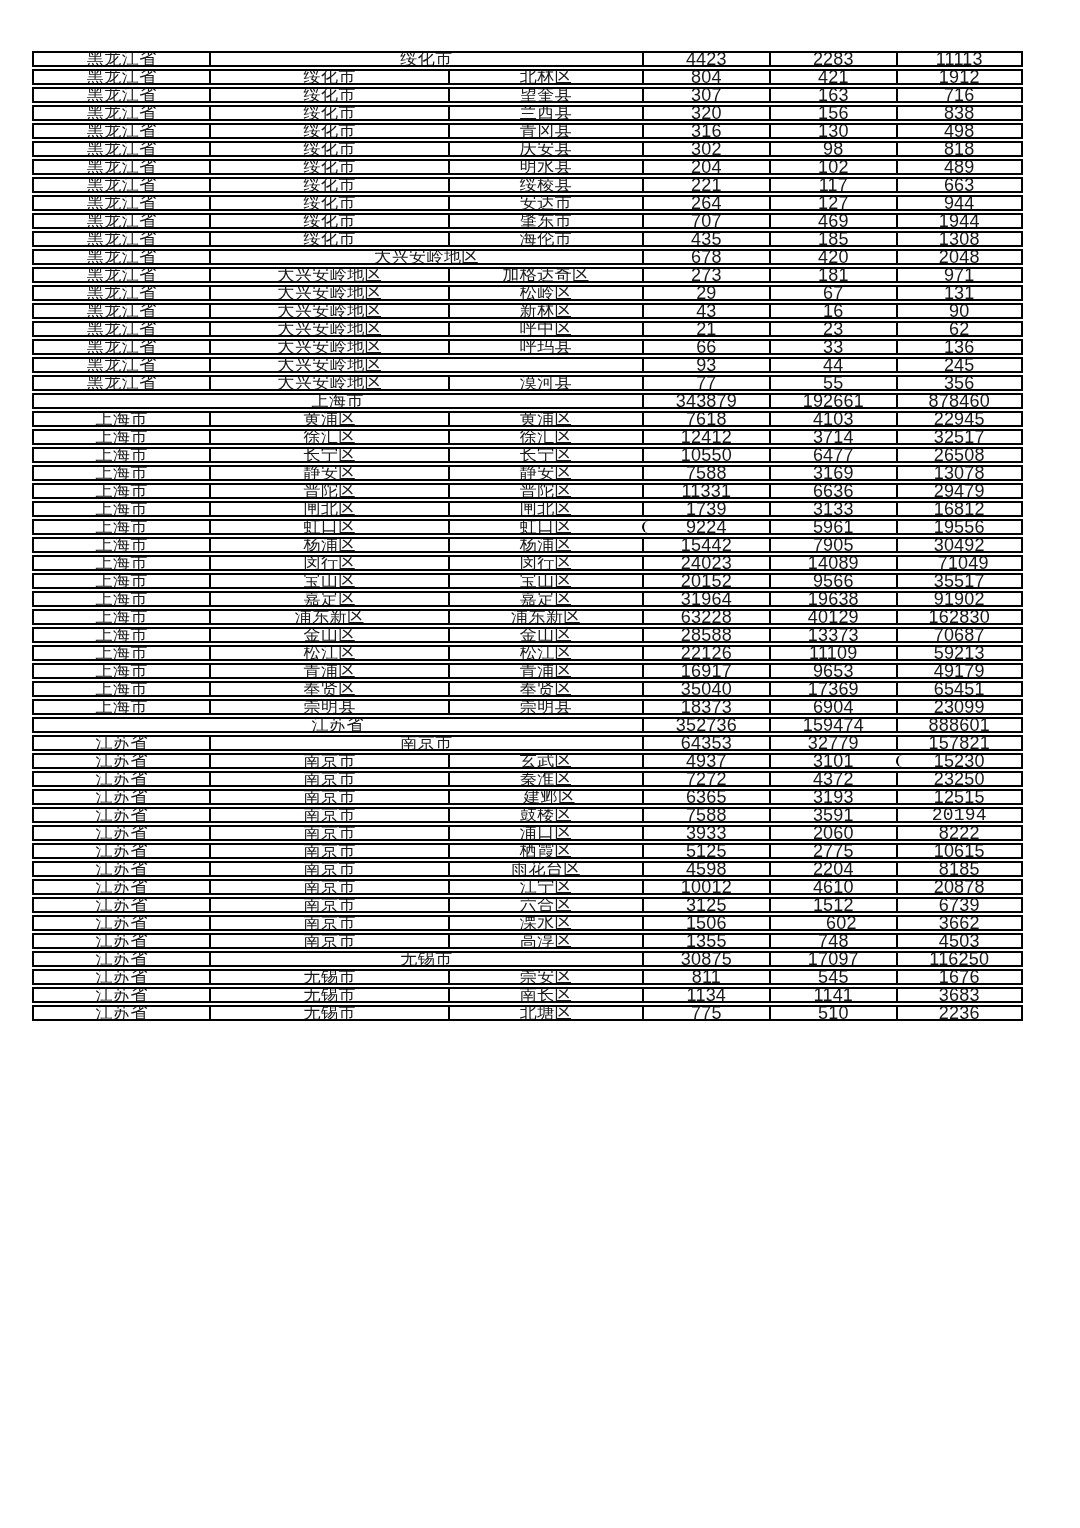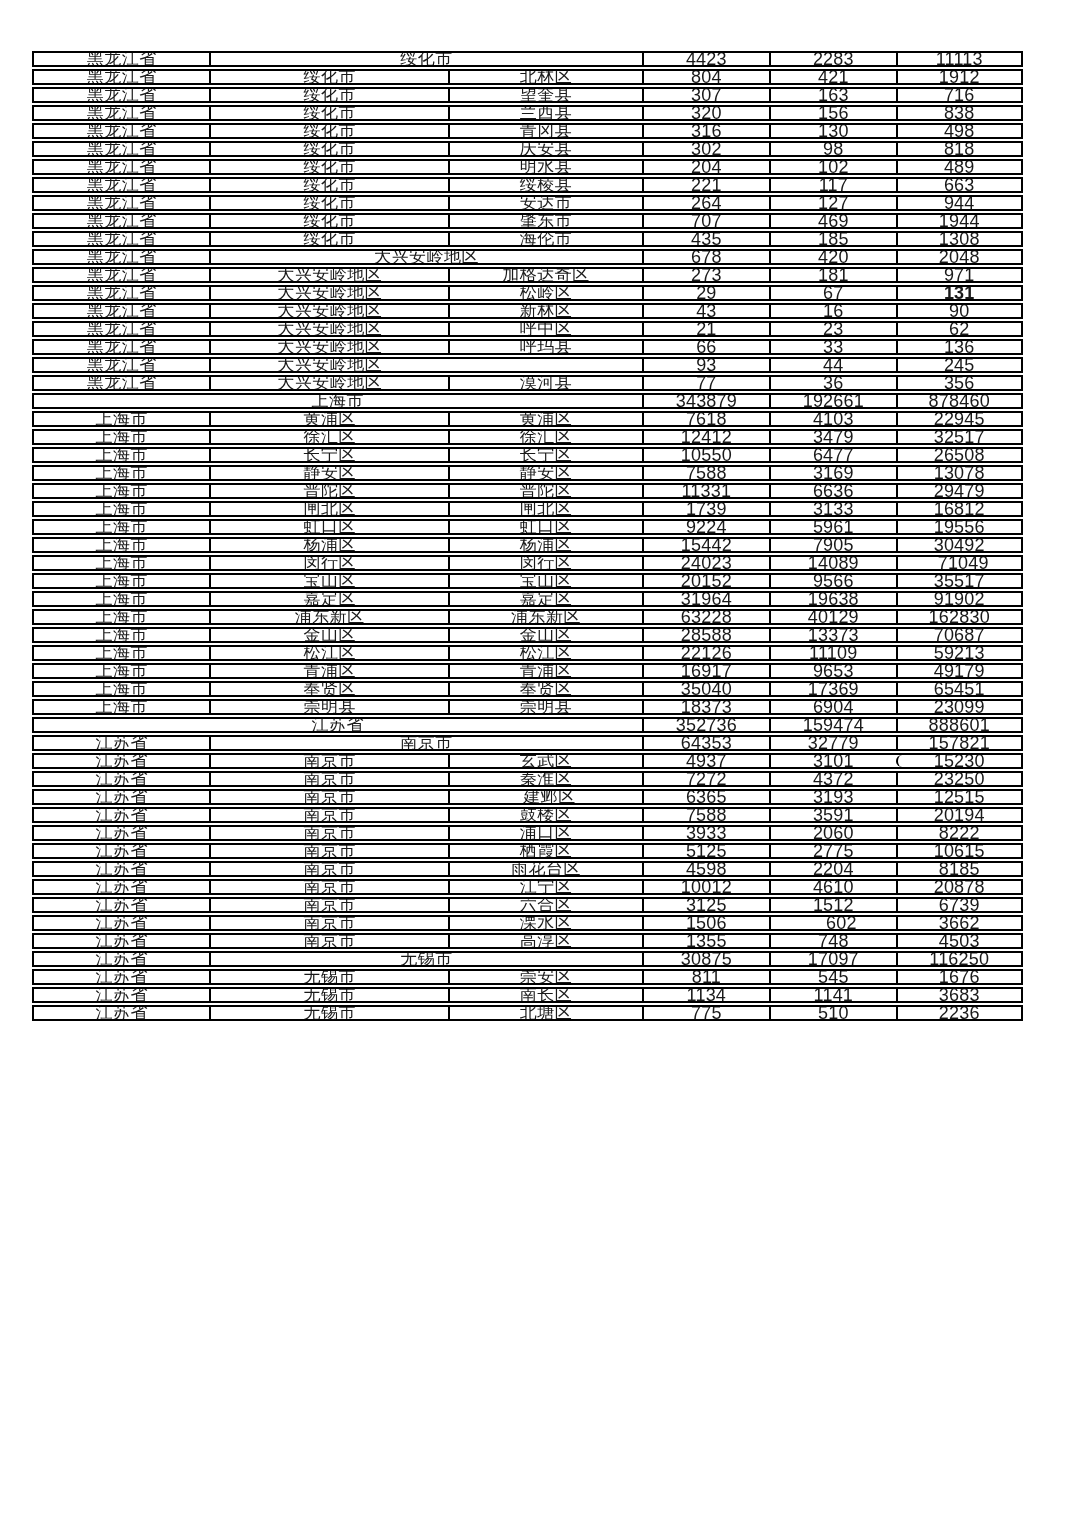--- a/index.html
+++ b/index.html
@@ -155,21 +155,21 @@
         <div class="cell num" style="flex: 0 0 12.92%;">273</div>
         <div class="cell num" style="flex: 0 0 12.81%;">181</div>
         <div class="cell num" style="flex: 0 0 12.71%;">971</div>
       </div>
       <div class="row">
         <div class="cell" style="flex: 0 0 17.76%;">黑龙江省</div>
         <div class="cell" style="flex: 0 0 24.22%;">大兴安岭地区</div>
         <div class="cell" style="flex: 0 0 19.58%;">松岭区</div>
         <div class="cell num" style="flex: 0 0 12.92%;">29</div>
         <div class="cell num" style="flex: 0 0 12.81%;">67</div>
-        <div class="cell num" style="flex: 0 0 12.71%; font-weight: bold;">131</div>
+        <div class="cell num" style="flex: 0 0 12.71%;">131</div>
       </div>
       <div class="row">
         <div class="cell" style="flex: 0 0 17.76%;">黑龙江省</div>
         <div class="cell" style="flex: 0 0 24.22%;">大兴安岭地区</div>
         <div class="cell" style="flex: 0 0 19.58%;">新林区</div>
         <div class="cell num" style="flex: 0 0 12.92%;">43</div>
         <div class="cell num" style="flex: 0 0 12.81%;">16</div>
         <div class="cell num" style="flex: 0 0 12.71%;">90</div>
       </div>
       <div class="row">
@@ -194,21 +194,21 @@
         <div class="cell" style="flex: 0 0 19.58%; margin-top: 32px;">塔河县</div>
         <div class="cell num" style="flex: 0 0 12.92%;">93</div>
         <div class="cell num" style="flex: 0 0 12.81%;">44</div>
         <div class="cell num" style="flex: 0 0 12.71%;">245</div>
       </div>
       <div class="row">
         <div class="cell" style="flex: 0 0 17.76%;">黑龙江省</div>
         <div class="cell" style="flex: 0 0 24.22%;">大兴安岭地区</div>
         <div class="cell" style="flex: 0 0 19.58%;">漠河县</div>
         <div class="cell num" style="flex: 0 0 12.92%;">77</div>
-        <div class="cell num" style="flex: 0 0 12.81%;">36</div>
+        <div class="cell num" style="flex: 0 0 12.81%;">55</div>
         <div class="cell num" style="flex: 0 0 12.71%;">356</div>
       </div>
       <div class="row">
         <div class="cell" style="flex: 0 0 61.56%;">上海市</div>
         <div class="cell num" style="flex: 0 0 12.92%;">343879</div>
         <div class="cell num" style="flex: 0 0 12.81%;">192661</div>
         <div class="cell num" style="flex: 0 0 12.71%;">878460</div>
       </div>
       <div class="row">
         <div class="cell" style="flex: 0 0 17.76%;">上海市</div>
@@ -216,21 +216,21 @@
         <div class="cell" style="flex: 0 0 19.58%;">黄浦区</div>
         <div class="cell num" style="flex: 0 0 12.92%;">7618</div>
         <div class="cell num" style="flex: 0 0 12.81%;">4103</div>
         <div class="cell num" style="flex: 0 0 12.71%;">22945</div>
       </div>
       <div class="row">
         <div class="cell" style="flex: 0 0 17.76%;">上海市</div>
         <div class="cell" style="flex: 0 0 24.22%;">徐汇区</div>
         <div class="cell" style="flex: 0 0 19.58%;">徐汇区</div>
         <div class="cell num" style="flex: 0 0 12.92%;">12412</div>
-        <div class="cell num" style="flex: 0 0 12.81%;">3479</div>
+        <div class="cell num" style="flex: 0 0 12.81%;">3714</div>
         <div class="cell num" style="flex: 0 0 12.71%;">32517</div>
       </div>
       <div class="row">
         <div class="cell" style="flex: 0 0 17.76%;">上海市</div>
         <div class="cell" style="flex: 0 0 24.22%;">长宁区</div>
         <div class="cell" style="flex: 0 0 19.58%;">长宁区</div>
         <div class="cell num" style="flex: 0 0 12.92%;">10550</div>
         <div class="cell num" style="flex: 0 0 12.81%;">6477</div>
         <div class="cell num" style="flex: 0 0 12.71%;">26508</div>
       </div>
@@ -255,21 +255,21 @@
         <div class="cell" style="flex: 0 0 24.22%;">闸北区</div>
         <div class="cell" style="flex: 0 0 19.58%;">闸北区</div>
         <div class="cell num" style="flex: 0 0 12.92%;">1739</div>
         <div class="cell num" style="flex: 0 0 12.81%;">3133</div>
         <div class="cell num" style="flex: 0 0 12.71%;">16812</div>
       </div>
       <div class="row">
         <div class="cell" style="flex: 0 0 17.76%;">上海市</div>
         <div class="cell" style="flex: 0 0 24.22%;">虹口区</div>
         <div class="cell" style="flex: 0 0 19.58%;">虹口区</div>
-        <div class="cell num" style="flex: 0 0 12.92%;">9224</div>
+        <div class="cell num" style="flex: 0 0 12.92%; border-radius: 7px;">9224</div>
         <div class="cell num" style="flex: 0 0 12.81%;">5961</div>
         <div class="cell num" style="flex: 0 0 12.71%;">19556</div>
       </div>
       <div class="row">
         <div class="cell" style="flex: 0 0 17.76%;">上海市</div>
         <div class="cell" style="flex: 0 0 24.22%;">杨浦区</div>
         <div class="cell" style="flex: 0 0 19.58%;">杨浦区</div>
         <div class="cell num" style="flex: 0 0 12.92%;">15442</div>
         <div class="cell num" style="flex: 0 0 12.81%;">7905</div>
         <div class="cell num" style="flex: 0 0 12.71%;">30492</div>
@@ -382,21 +382,21 @@
         <div class="cell num" style="flex: 0 0 12.92%;">6365</div>
         <div class="cell num" style="flex: 0 0 12.81%;">3193</div>
         <div class="cell num" style="flex: 0 0 12.71%;">12515</div>
       </div>
       <div class="row">
         <div class="cell" style="flex: 0 0 17.76%;">江苏省</div>
         <div class="cell" style="flex: 0 0 24.22%;">南京市</div>
         <div class="cell" style="flex: 0 0 19.58%;">鼓楼区</div>
         <div class="cell num" style="flex: 0 0 12.92%;">7588</div>
         <div class="cell num" style="flex: 0 0 12.81%;">3591</div>
-        <div class="cell num" style="flex: 0 0 12.71%;">20194</div>
+        <div class="cell num" style="flex: 0 0 12.71%; font-family: Liberation Mono, monospace;">20194</div>
       </div>
       <div class="row">
         <div class="cell" style="flex: 0 0 17.76%;">江苏省</div>
         <div class="cell" style="flex: 0 0 24.22%;">南京市</div>
         <div class="cell" style="flex: 0 0 19.58%;">浦口区</div>
         <div class="cell num" style="flex: 0 0 12.92%;">3933</div>
         <div class="cell num" style="flex: 0 0 12.81%;">2060</div>
         <div class="cell num" style="flex: 0 0 12.71%;">8222</div>
       </div>
       <div class="row">

